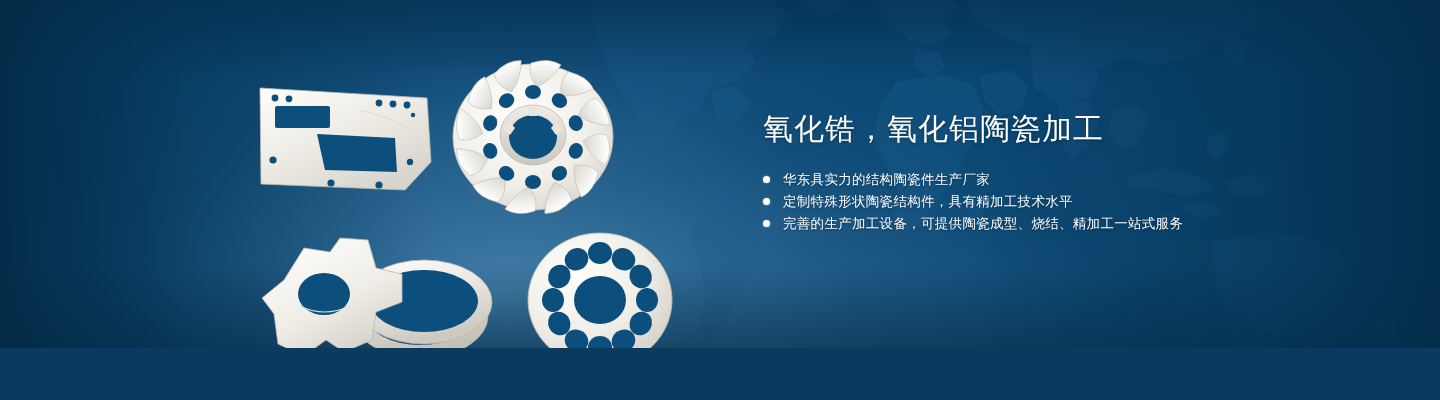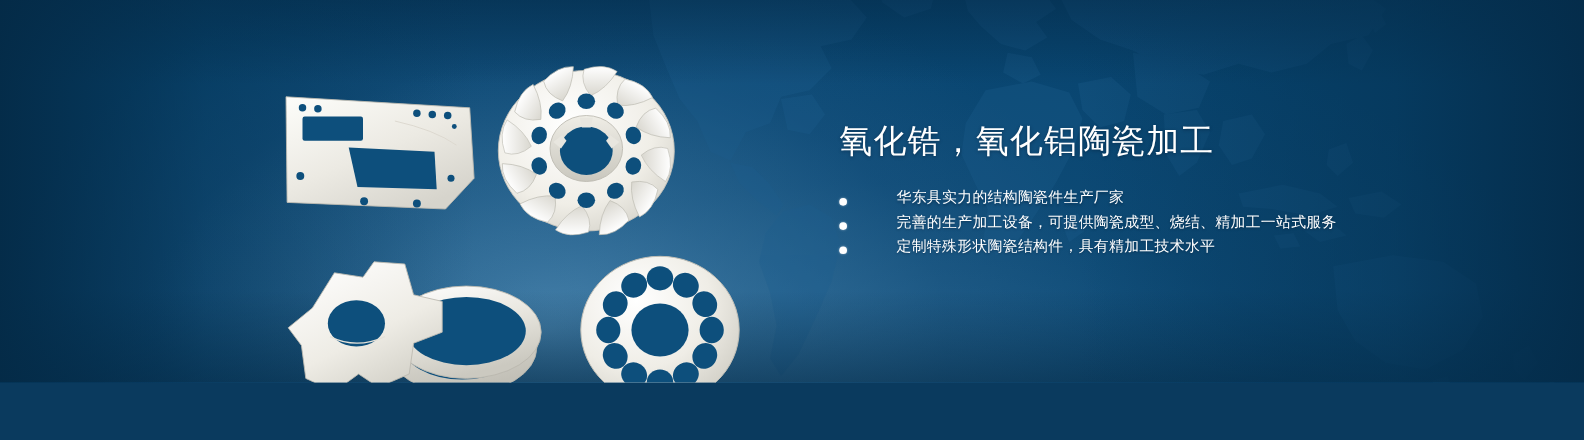--- a/index.html
+++ b/index.html
@@ -93,24 +93,23 @@
     white-space: nowrap;
     text-shadow: 0 1px 3px rgba(0,20,40,0.45);
   }
   .bullets {
     list-style: none;
     margin: 22px 0 0 0;
     padding: 0;
   }
   .bullet {
     display: flex;
-    align-items: flex-end;
+    align-items: center;
     margin-bottom: 7px;
     height: 15px;
-    gap: 32px;
   }
   .bullet-dot {
     width: 7px;
     height: 7px;
     border-radius: 50%;
     background: #ffffff;
     flex: 0 0 auto;
     margin-right: 13px;
     box-shadow: 0 0 2px rgba(255,255,255,0.5);
   }
@@ -342,22 +341,22 @@
 
   <div class="copy">
     <h1 class="headline">氧化锆，氧化铝陶瓷加工</h1>
     <ul class="bullets">
       <li class="bullet">
         <span class="bullet-dot"></span>
         <span class="bullet-text">华东具实力的结构陶瓷件生产厂家</span>
       </li>
       <li class="bullet">
         <span class="bullet-dot"></span>
-        <span class="bullet-text">完善的生产加工设备，可提供陶瓷成型、烧结、精加工一站式服务</span>
+        <span class="bullet-text">定制特殊形状陶瓷结构件，具有精加工技术水平</span>
       </li>
       <li class="bullet">
         <span class="bullet-dot"></span>
-        <span class="bullet-text">定制特殊形状陶瓷结构件，具有精加工技术水平</span>
+        <span class="bullet-text">完善的生产加工设备，可提供陶瓷成型、烧结、精加工一站式服务</span>
       </li>
     </ul>
   </div>
 
 </div>
 
 </body></html>

